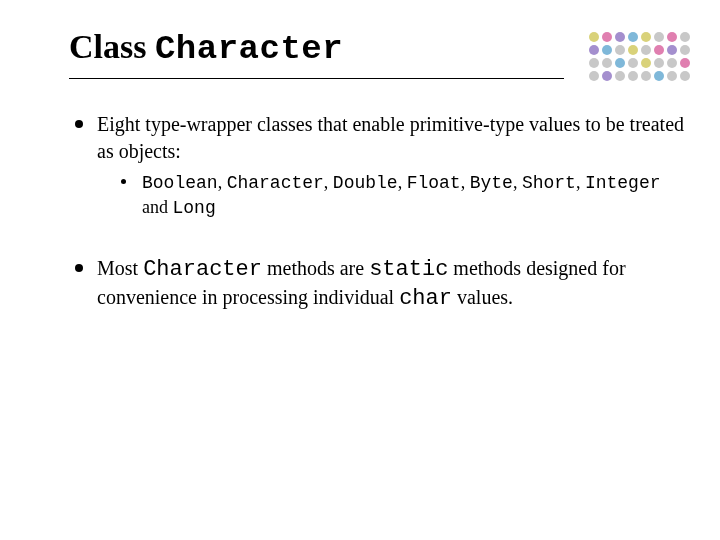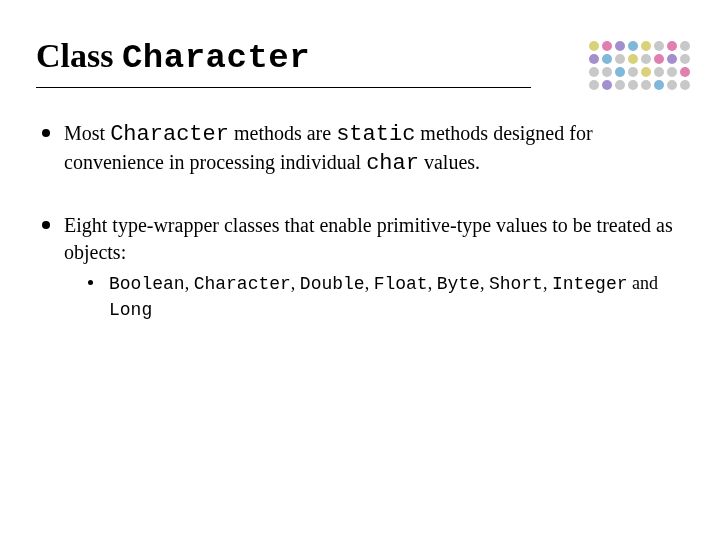--- a/index.html
+++ b/index.html
@@ -5,21 +5,22 @@
   * { margin: 0; padding: 0; box-sizing: border-box; }
   body {
     width: 720px;
     height: 540px;
     background: #ffffff;
     font-family: "Times New Roman", serif;
     position: relative;
     overflow: hidden;
   }
   .slide {
-    padding: 37px 36px;
+    padding: 28px 36px;
+    margin-left: 33px;
   }
   .title-area {
     position: relative;
     margin-bottom: 32px;
   }
   .title {
     font-size: 34px;
     font-weight: bold;
     color: #000;
     line-height: 1.1;
@@ -132,30 +133,30 @@
         <div class="dot" style="background: rgb(127, 184, 217);"></div>
         <div class="dot" style="background: rgb(200, 200, 200);"></div>
         <div class="dot" style="background: rgb(200, 200, 200);"></div>
       </div>
   </div>
 
   <ul class="bullets" id="bullets">
       <li class="bullet-l1">
         <span class="marker"></span>
         <div class="content">
-          <div><span>Most </span><span class="mono sz-lg">Character</span><span> methods are </span><span class="mono sz-lg">static</span><span> methods designed for convenience in processing individual </span><span class="mono sz-lg">char</span><span> values.</span></div>
-        </div>
-      </li>
-      <li class="bullet-l1">
-        <span class="marker"></span>
-        <div class="content">
           <div>Eight type-wrapper classes that enable primitive-type values to be treated as objects:</div>
           <ul class="sub-bullets">
             <li class="bullet-l2">
               <span class="marker"></span>
               <div><span class="mono">Boolean</span><span>, </span><span class="mono">Character</span><span>, </span><span class="mono">Double</span><span>, </span><span class="mono">Float</span><span>, </span><span class="mono">Byte</span><span>, </span><span class="mono">Short</span><span>, </span><span class="mono">Integer</span><span> and </span><span class="mono">Long</span></div>
             </li>
           </ul>
         </div>
       </li>
+      <li class="bullet-l1">
+        <span class="marker"></span>
+        <div class="content">
+          <div><span>Most </span><span class="mono sz-lg">Character</span><span> methods are </span><span class="mono sz-lg">static</span><span> methods designed for convenience in processing individual </span><span class="mono sz-lg">char</span><span> values.</span></div>
+        </div>
+      </li>
     </ul>
 
 </div>
 
 </body></html>

